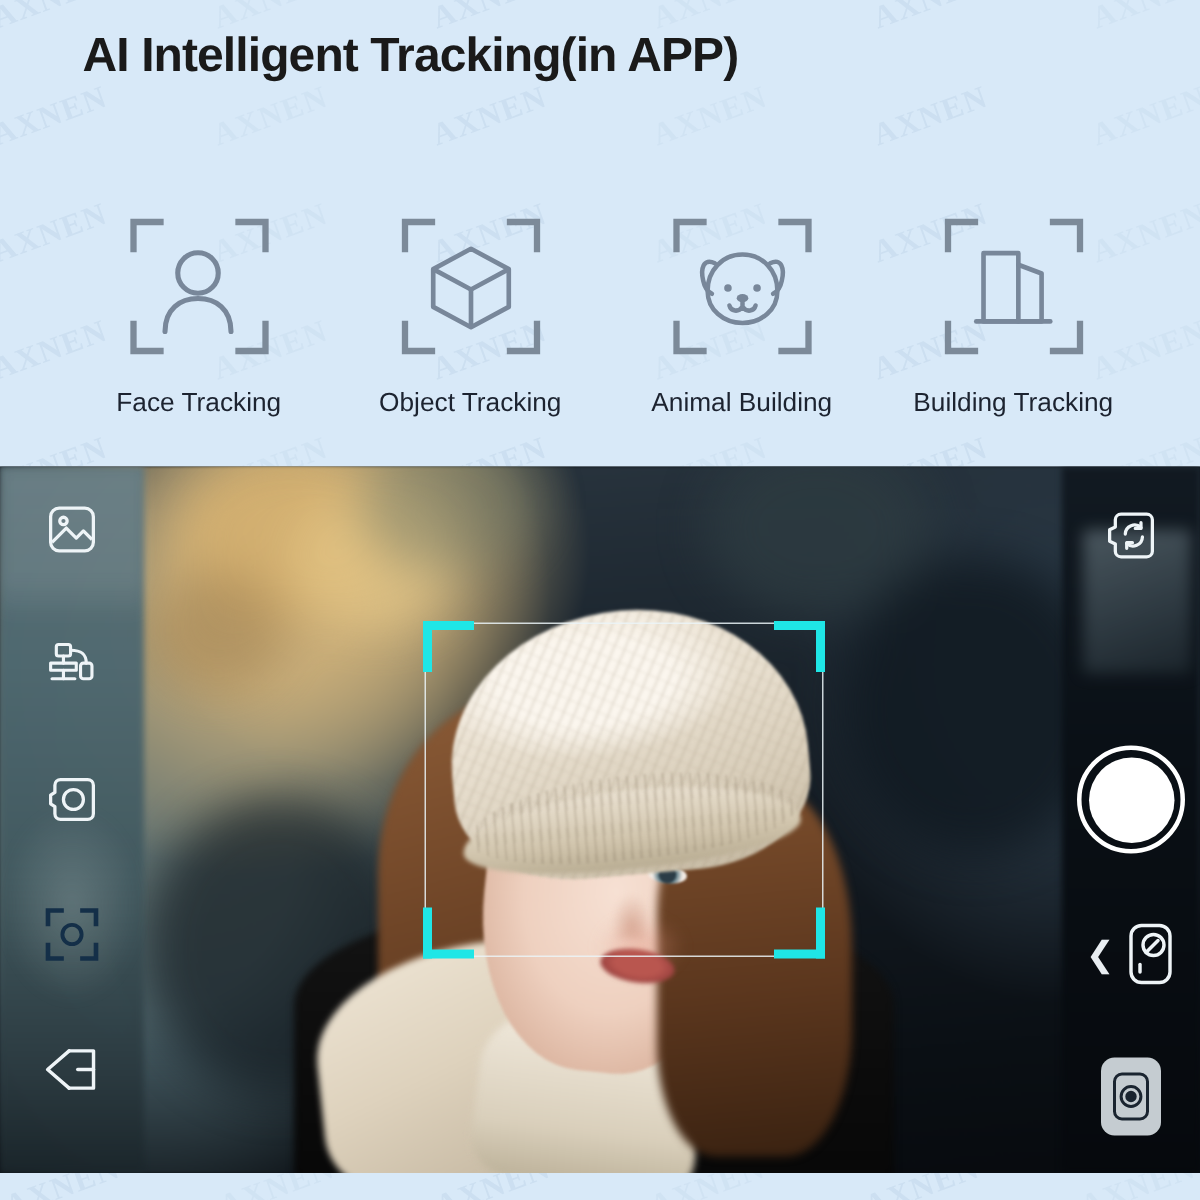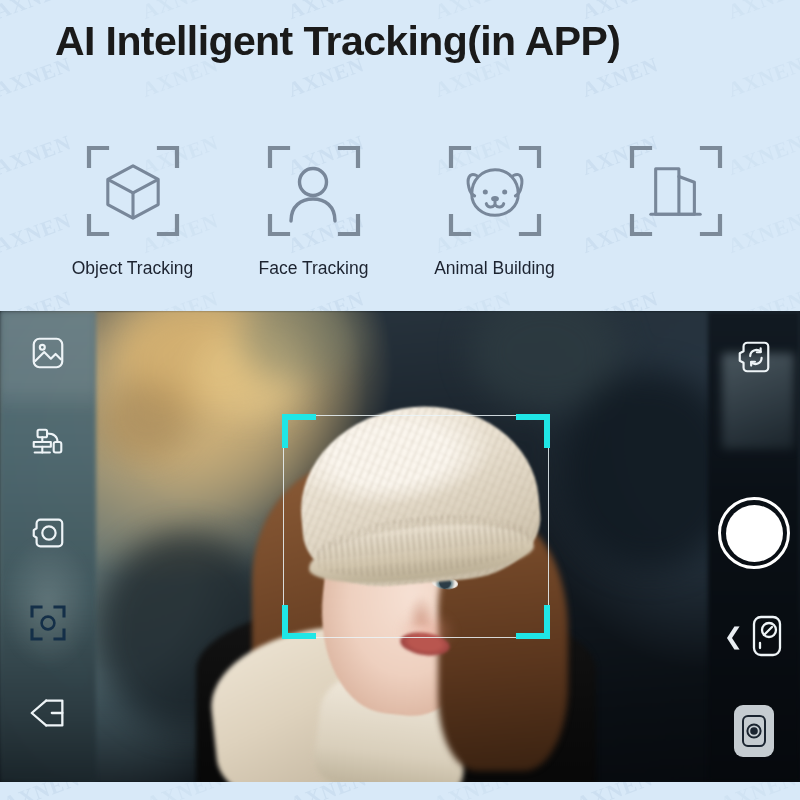--- a/index.html
+++ b/index.html
@@ -23,21 +23,21 @@
   }
   .wm {
     color:#b9cfe4; font-size:21px; font-weight:700; letter-spacing:1px;
     transform:rotate(-20deg); font-family:"Liberation Serif", serif;
     opacity:.75; text-align:center; align-self:center;
   }
   .wm:nth-child(even){ opacity:.45; }
 
   .title {
     position:absolute; left:55px; top:19px; width:700px;
-    font-size:41px; font-weight:700; color:#1a1a1a;
+    font-size:32px; font-weight:700; color:#1a1a1a;
     letter-spacing:-.6px; line-height:1.1;
     font-family:"Liberation Sans", sans-serif;
   }
   .subtitle {
     position:absolute; left:57px; top:70px; width:690px;
     font-size:23px; color:#20242b; line-height:1.33; font-weight:400;
   }
 
   
   .features {
@@ -293,47 +293,47 @@
       <div class="feature">
         <div class="feature-icon">
           <svg class="brackets" viewBox="0 0 96 100">
             <g fill="none" stroke="#7c8a99" stroke-width="4.2" stroke-linecap="square">
               <path d="M4 24 V6 H22"></path>
                 <path d="M74 6 H92 V24"></path>
               <path d="M92 74 V92 H74"></path>
                 <path d="M22 92 H4 V74"></path>
             </g>
           </svg>
-          <svg width="62" height="62" viewBox="0 0 64 64">
-            <g fill="none" stroke="#78879a" stroke-width="3.2" stroke-linejoin="round">
-              <path d="M32 5 L58 19 L58 45 L32 59 L6 45 L6 19 Z"></path>
-              <path d="M6 19 L32 33 L58 19"></path>
-                <path d="M32 33 L32 59"></path>
-            </g>
+          <svg width="64" height="64" viewBox="0 0 64 64">
+            <circle cx="31" cy="22" r="13.5" fill="none" stroke="#78879a" stroke-width="3.4"></circle>
+            <path d="M9 61 C9 46 19 39 31 39 C43 39 53 46 53 61" fill="none" stroke="#78879a" stroke-width="3.4" stroke-linecap="round"></path>
           </svg>
         </div>
-        <div class="feature-label">Object Tracking</div>
+        <div class="feature-label">Face Tracking</div>
       </div>
 
       <div class="feature">
         <div class="feature-icon">
           <svg class="brackets" viewBox="0 0 96 100">
             <g fill="none" stroke="#7c8a99" stroke-width="4.2" stroke-linecap="square">
               <path d="M4 24 V6 H22"></path>
                 <path d="M74 6 H92 V24"></path>
               <path d="M92 74 V92 H74"></path>
                 <path d="M22 92 H4 V74"></path>
             </g>
           </svg>
-          <svg width="64" height="64" viewBox="0 0 64 64">
-            <circle cx="31" cy="22" r="13.5" fill="none" stroke="#78879a" stroke-width="3.4"></circle>
-            <path d="M9 61 C9 46 19 39 31 39 C43 39 53 46 53 61" fill="none" stroke="#78879a" stroke-width="3.4" stroke-linecap="round"></path>
+          <svg width="62" height="62" viewBox="0 0 64 64">
+            <g fill="none" stroke="#78879a" stroke-width="3.2" stroke-linejoin="round">
+              <path d="M32 5 L58 19 L58 45 L32 59 L6 45 L6 19 Z"></path>
+              <path d="M6 19 L32 33 L58 19"></path>
+                <path d="M32 33 L32 59"></path>
+            </g>
           </svg>
         </div>
-        <div class="feature-label">Face Tracking</div>
+        <div class="feature-label">Object Tracking</div>
       </div>
 
       <div class="feature">
         <div class="feature-icon">
           <svg class="brackets" viewBox="0 0 96 100">
             <g fill="none" stroke="#7c8a99" stroke-width="4.2" stroke-linecap="square">
               <path d="M4 24 V6 H22"></path>
                 <path d="M74 6 H92 V24"></path>
               <path d="M92 74 V92 H74"></path>
                 <path d="M22 92 H4 V74"></path>
@@ -365,20 +365,21 @@
             </g>
           </svg>
           <svg width="60" height="60" viewBox="0 0 62 62">
             <g fill="none" stroke="#78879a" stroke-width="3.2" stroke-linejoin="round" stroke-linecap="round">
               <path d="M10 7 H34 V54 H10 Z"></path>
               <path d="M34 15 L50 21 V54 H34"></path>
               <path d="M5 54 H56"></path>
             </g>
           </svg>
         </div>
+        <div class="feature-label">Building Tracking</div>
       </div>
 
     </div>
   </div>
 
   <div class="camera">
 
     <div class="photo">
       <div class="bg-base"></div>
       <div class="bg-blobs">

